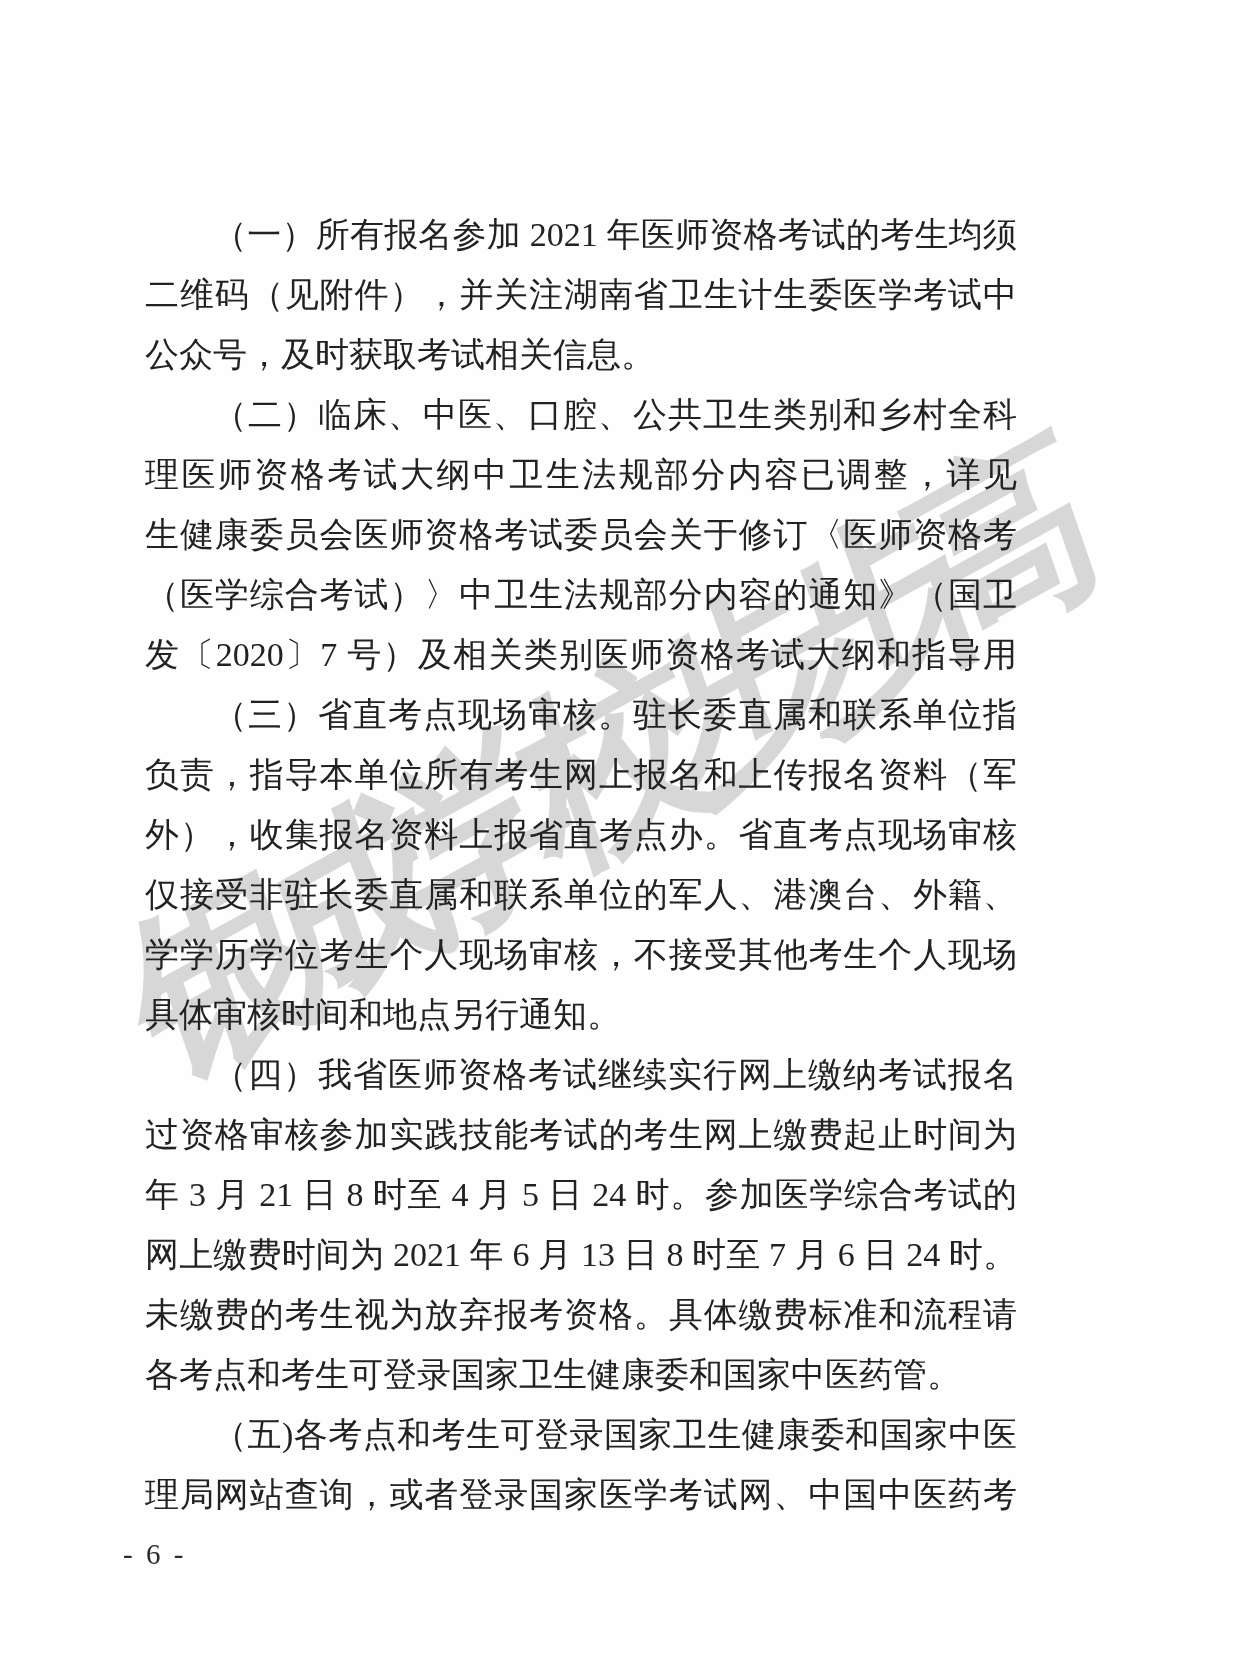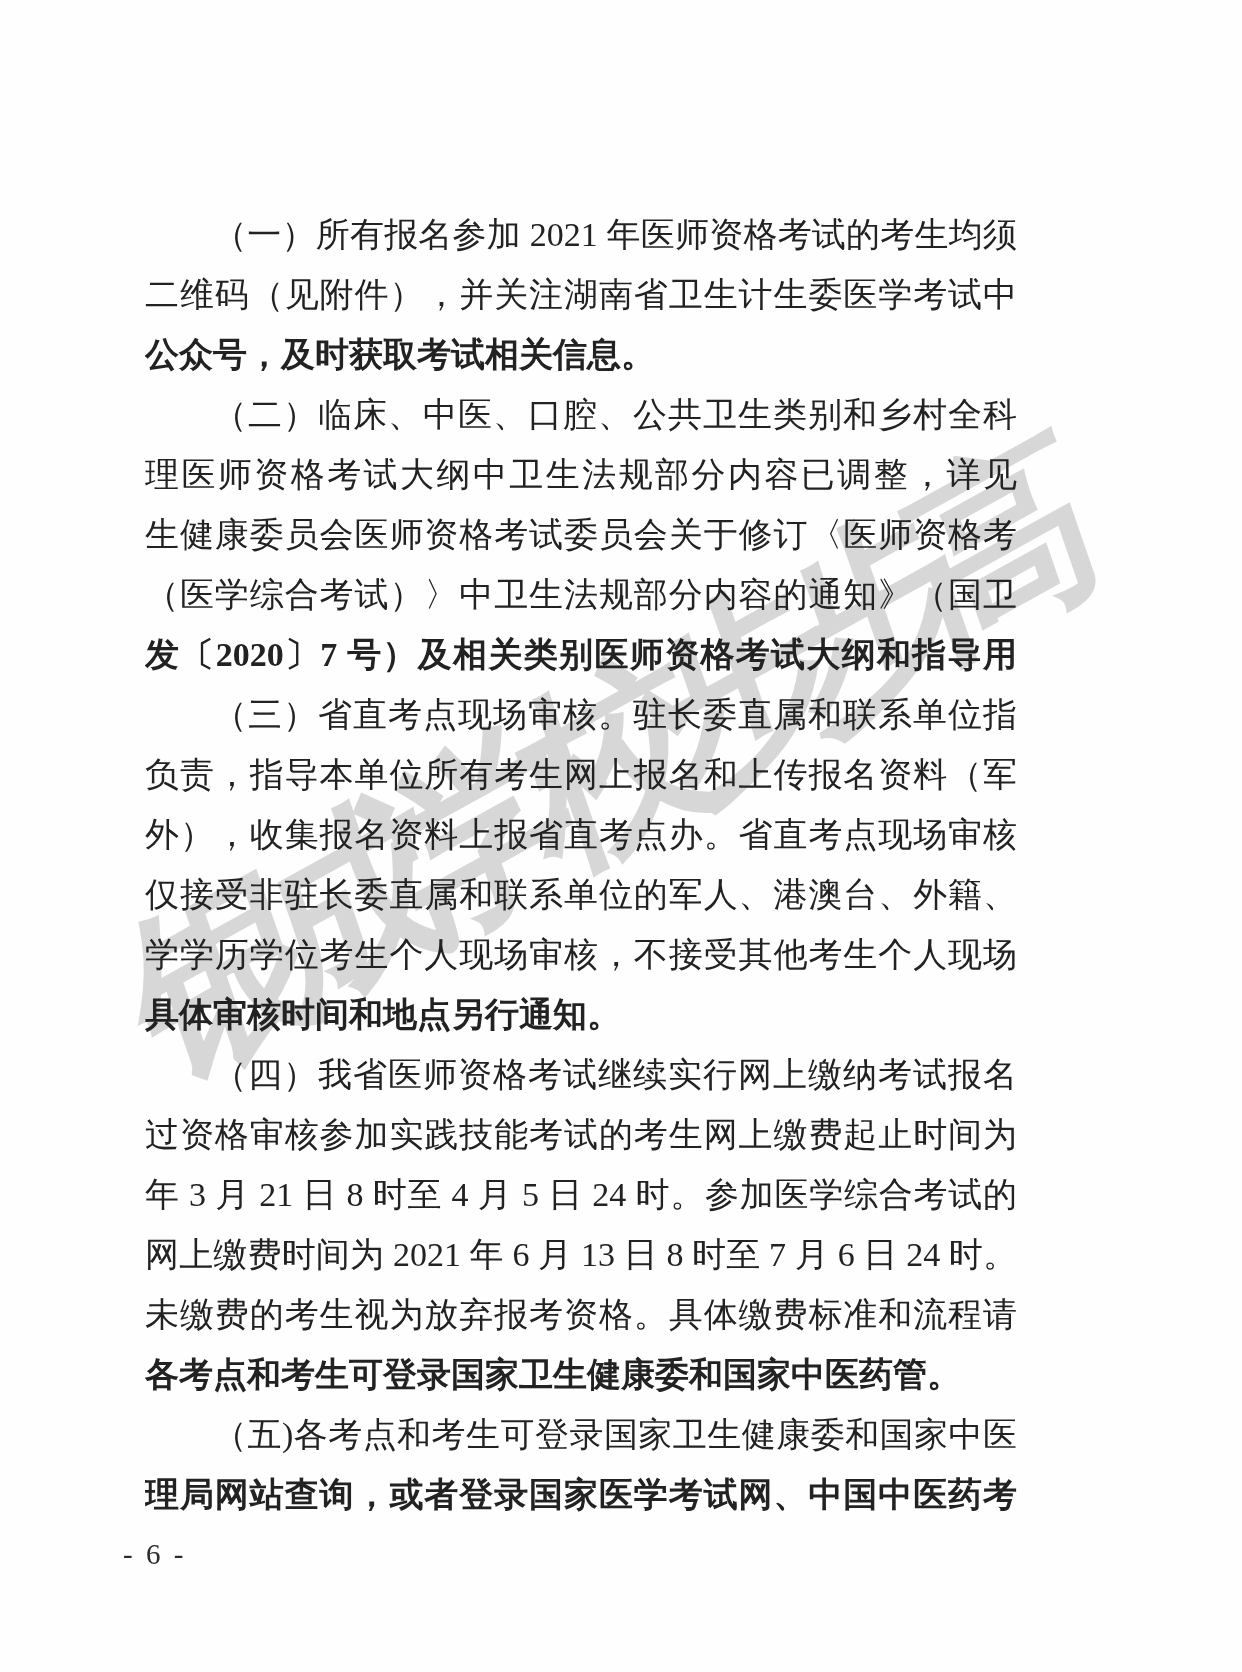--- a/index.html
+++ b/index.html
@@ -48,21 +48,21 @@
   }
   .para { margin: 0; padding: 0; }
   .line {
     height: 60px;
     line-height: 60px;
     text-align: justify;
     text-align-last: justify;
     overflow: hidden;
   }
   .line.first { text-indent: 2em; }
-  .line.last { text-align-last: left; font-weight: bold; }
+  .line.last { text-align-last: left; }
   .page-number {
     position: absolute;
     left: 123px;
     top: 1538px;
     z-index: 1;
     font-size: 29px;
     letter-spacing: 3px;
     color: #2a2a2a;
   }
 </style>

